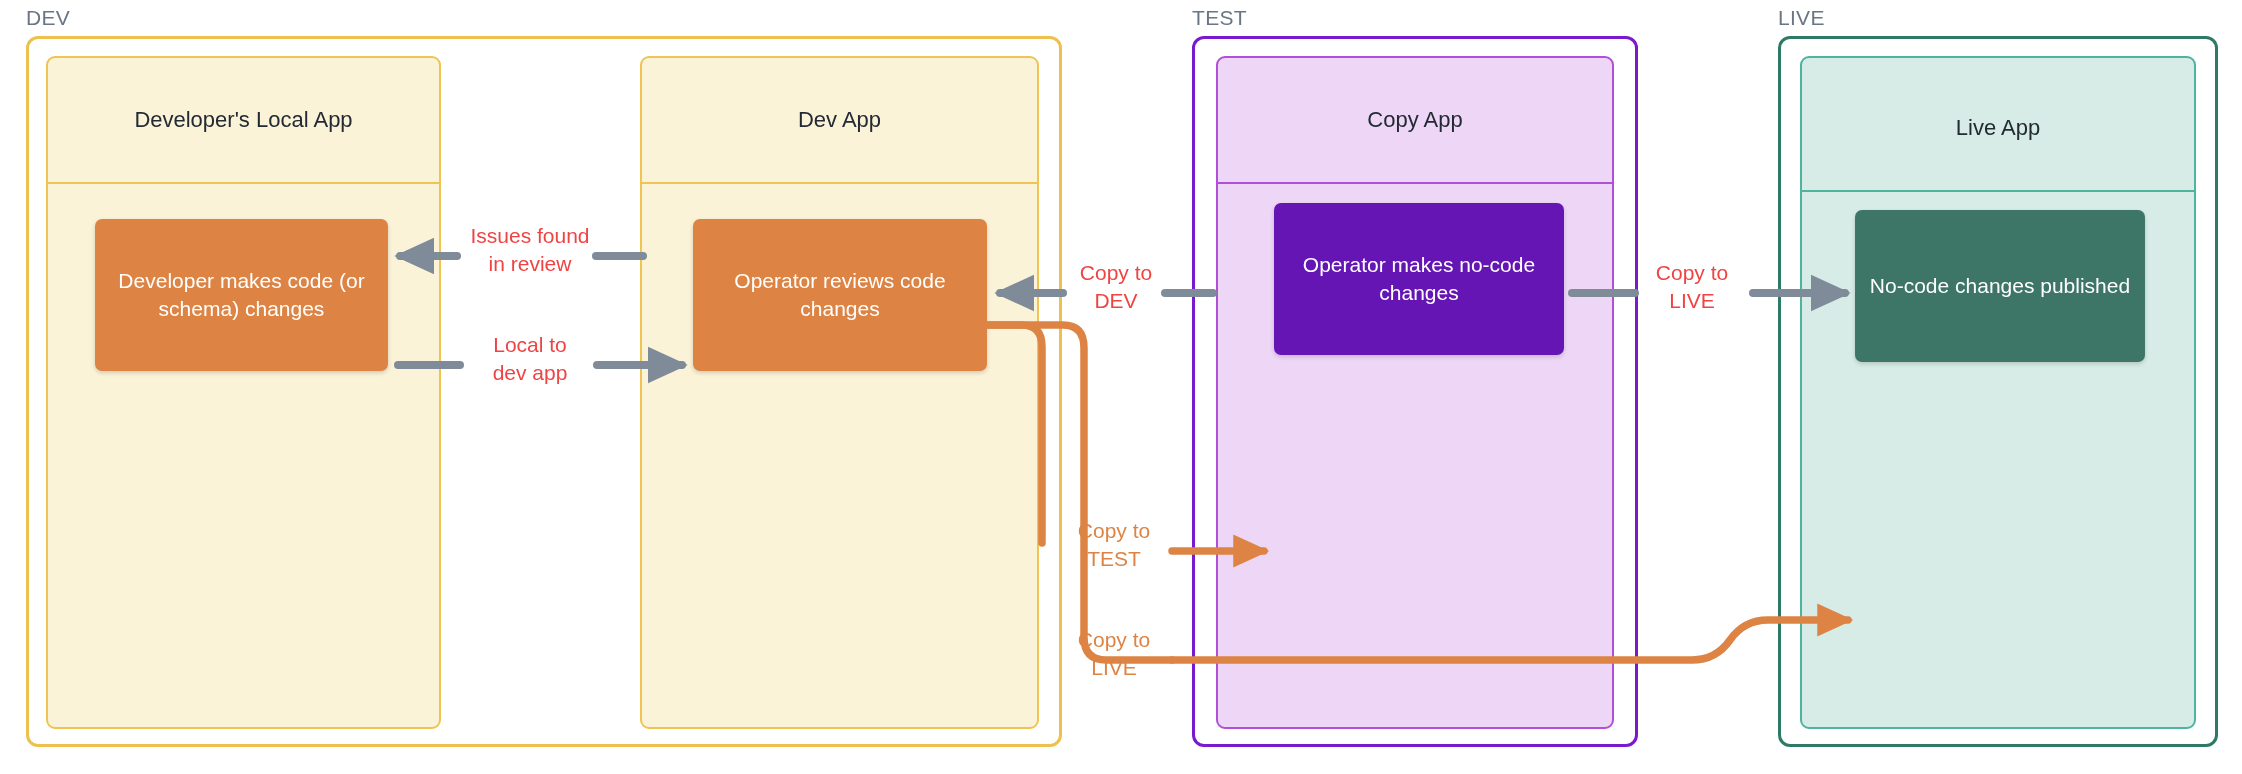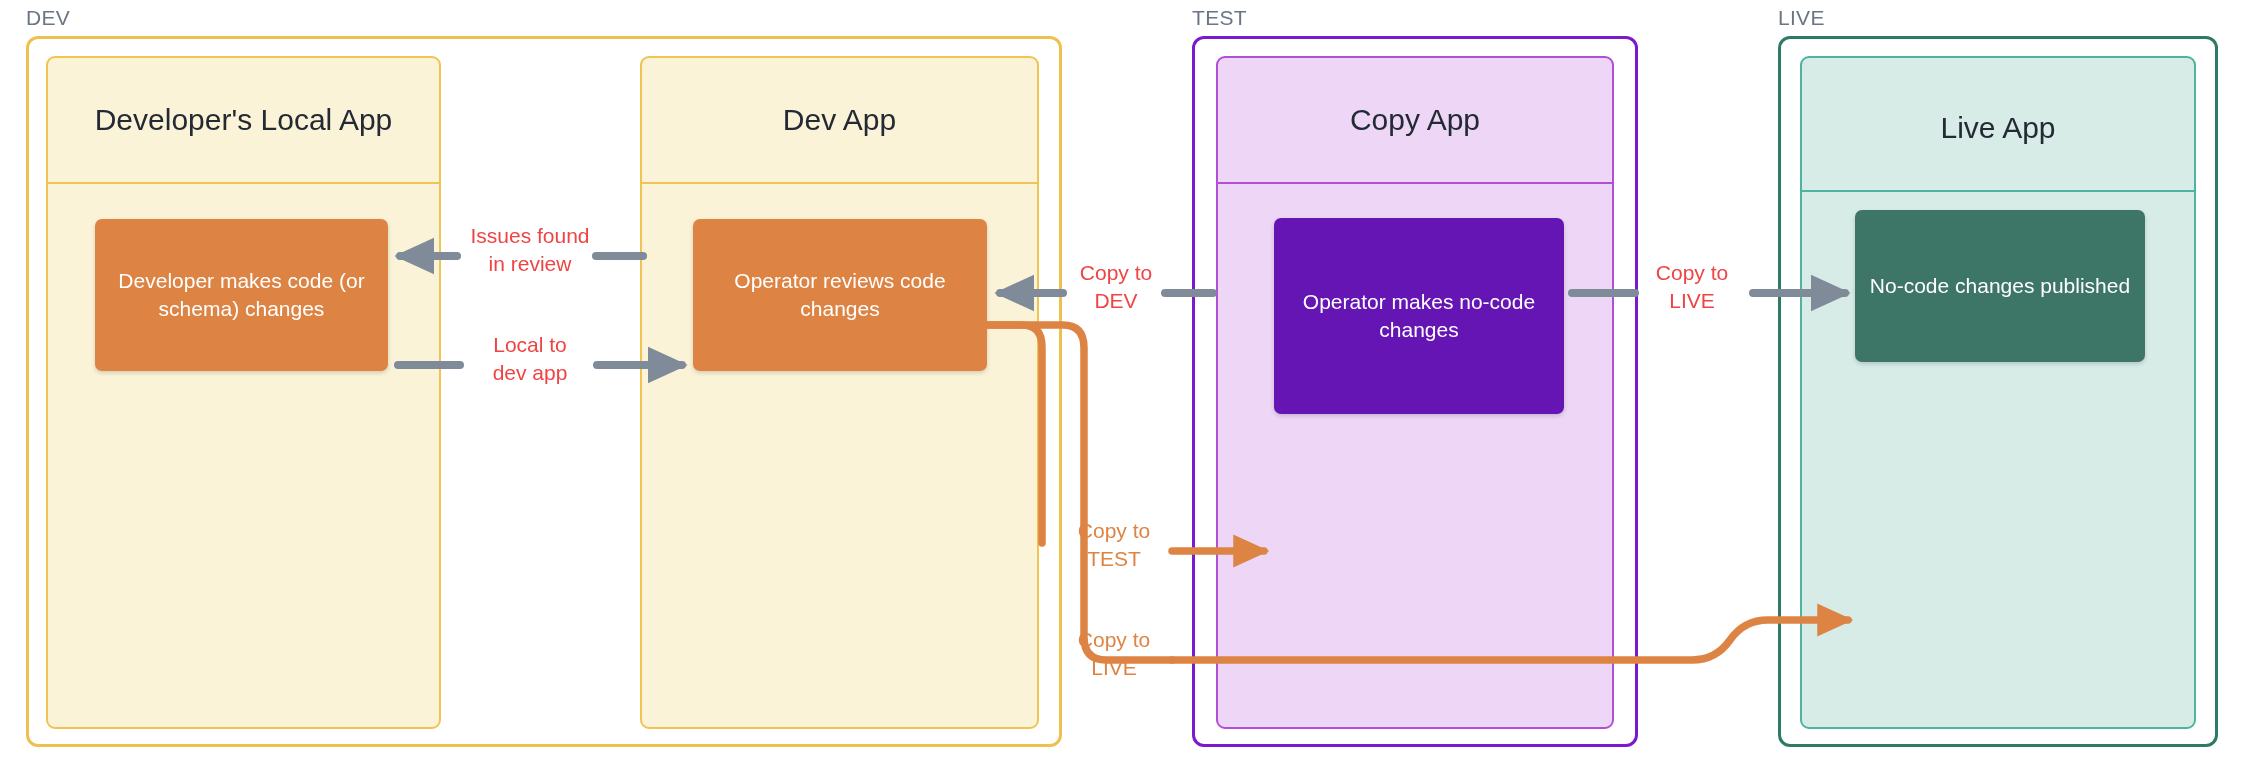--- a/index.html
+++ b/index.html
@@ -47,21 +47,21 @@
   .app-head{
     box-sizing:border-box;
     width:100%;
     display:flex;
     align-items:center;
     justify-content:center;
     border-bottom-width:2px;
     border-bottom-style:solid;
   }
   .app-title{
-    font-size:30px;
+    font-size:22px;
     color:#232a33;
     font-family:"Liberation Sans", sans-serif;
   }
   .app-body{width:100%;}
 
   .app-yellow{border-color:#efc453;background:#fbf3d7;}
   .app-yellow .app-head{border-bottom-color:#efc453;}
   .app-purple{border-color:#b24fd9;background:#eed6f6;}
   .app-purple .app-head{border-bottom-color:#b24fd9;}
   .app-teal{border-color:#4fb3a0;background:#d7ece7;}
@@ -133,21 +133,21 @@
 
   <div class="env-label" style="left:1192px; top:6px;">TEST</div>
   <div class="env env-test" style="left:1192px; top:36px; width:446px; height:711px;"></div>
 
   <div class="app app-purple" style="left:1216px; top:56px; width:398px; height:673px;">
     <div class="app-head" style="height:126px;">
       <span class="app-title">Copy App</span>
     </div>
     <div class="app-body"></div>
   </div>
-  <div class="node node-purple" style="left:1274px; top:218px; width:290px; height:196px;">Operator makes no-code changes</div>
+  <div class="node node-purple" style="left:1274px; top:203px; width:290px; height:152px;">Operator makes no-code changes</div>
 
   <div class="env-label" style="left:1778px; top:6px;">LIVE</div>
   <div class="env env-live" style="left:1778px; top:36px; width:440px; height:711px;"></div>
 
   <div class="app app-teal" style="left:1800px; top:56px; width:396px; height:673px;">
     <div class="app-head" style="height:126px;">
       <span class="app-title">Live App</span>
     </div>
     <div class="app-body"></div>
   </div>

